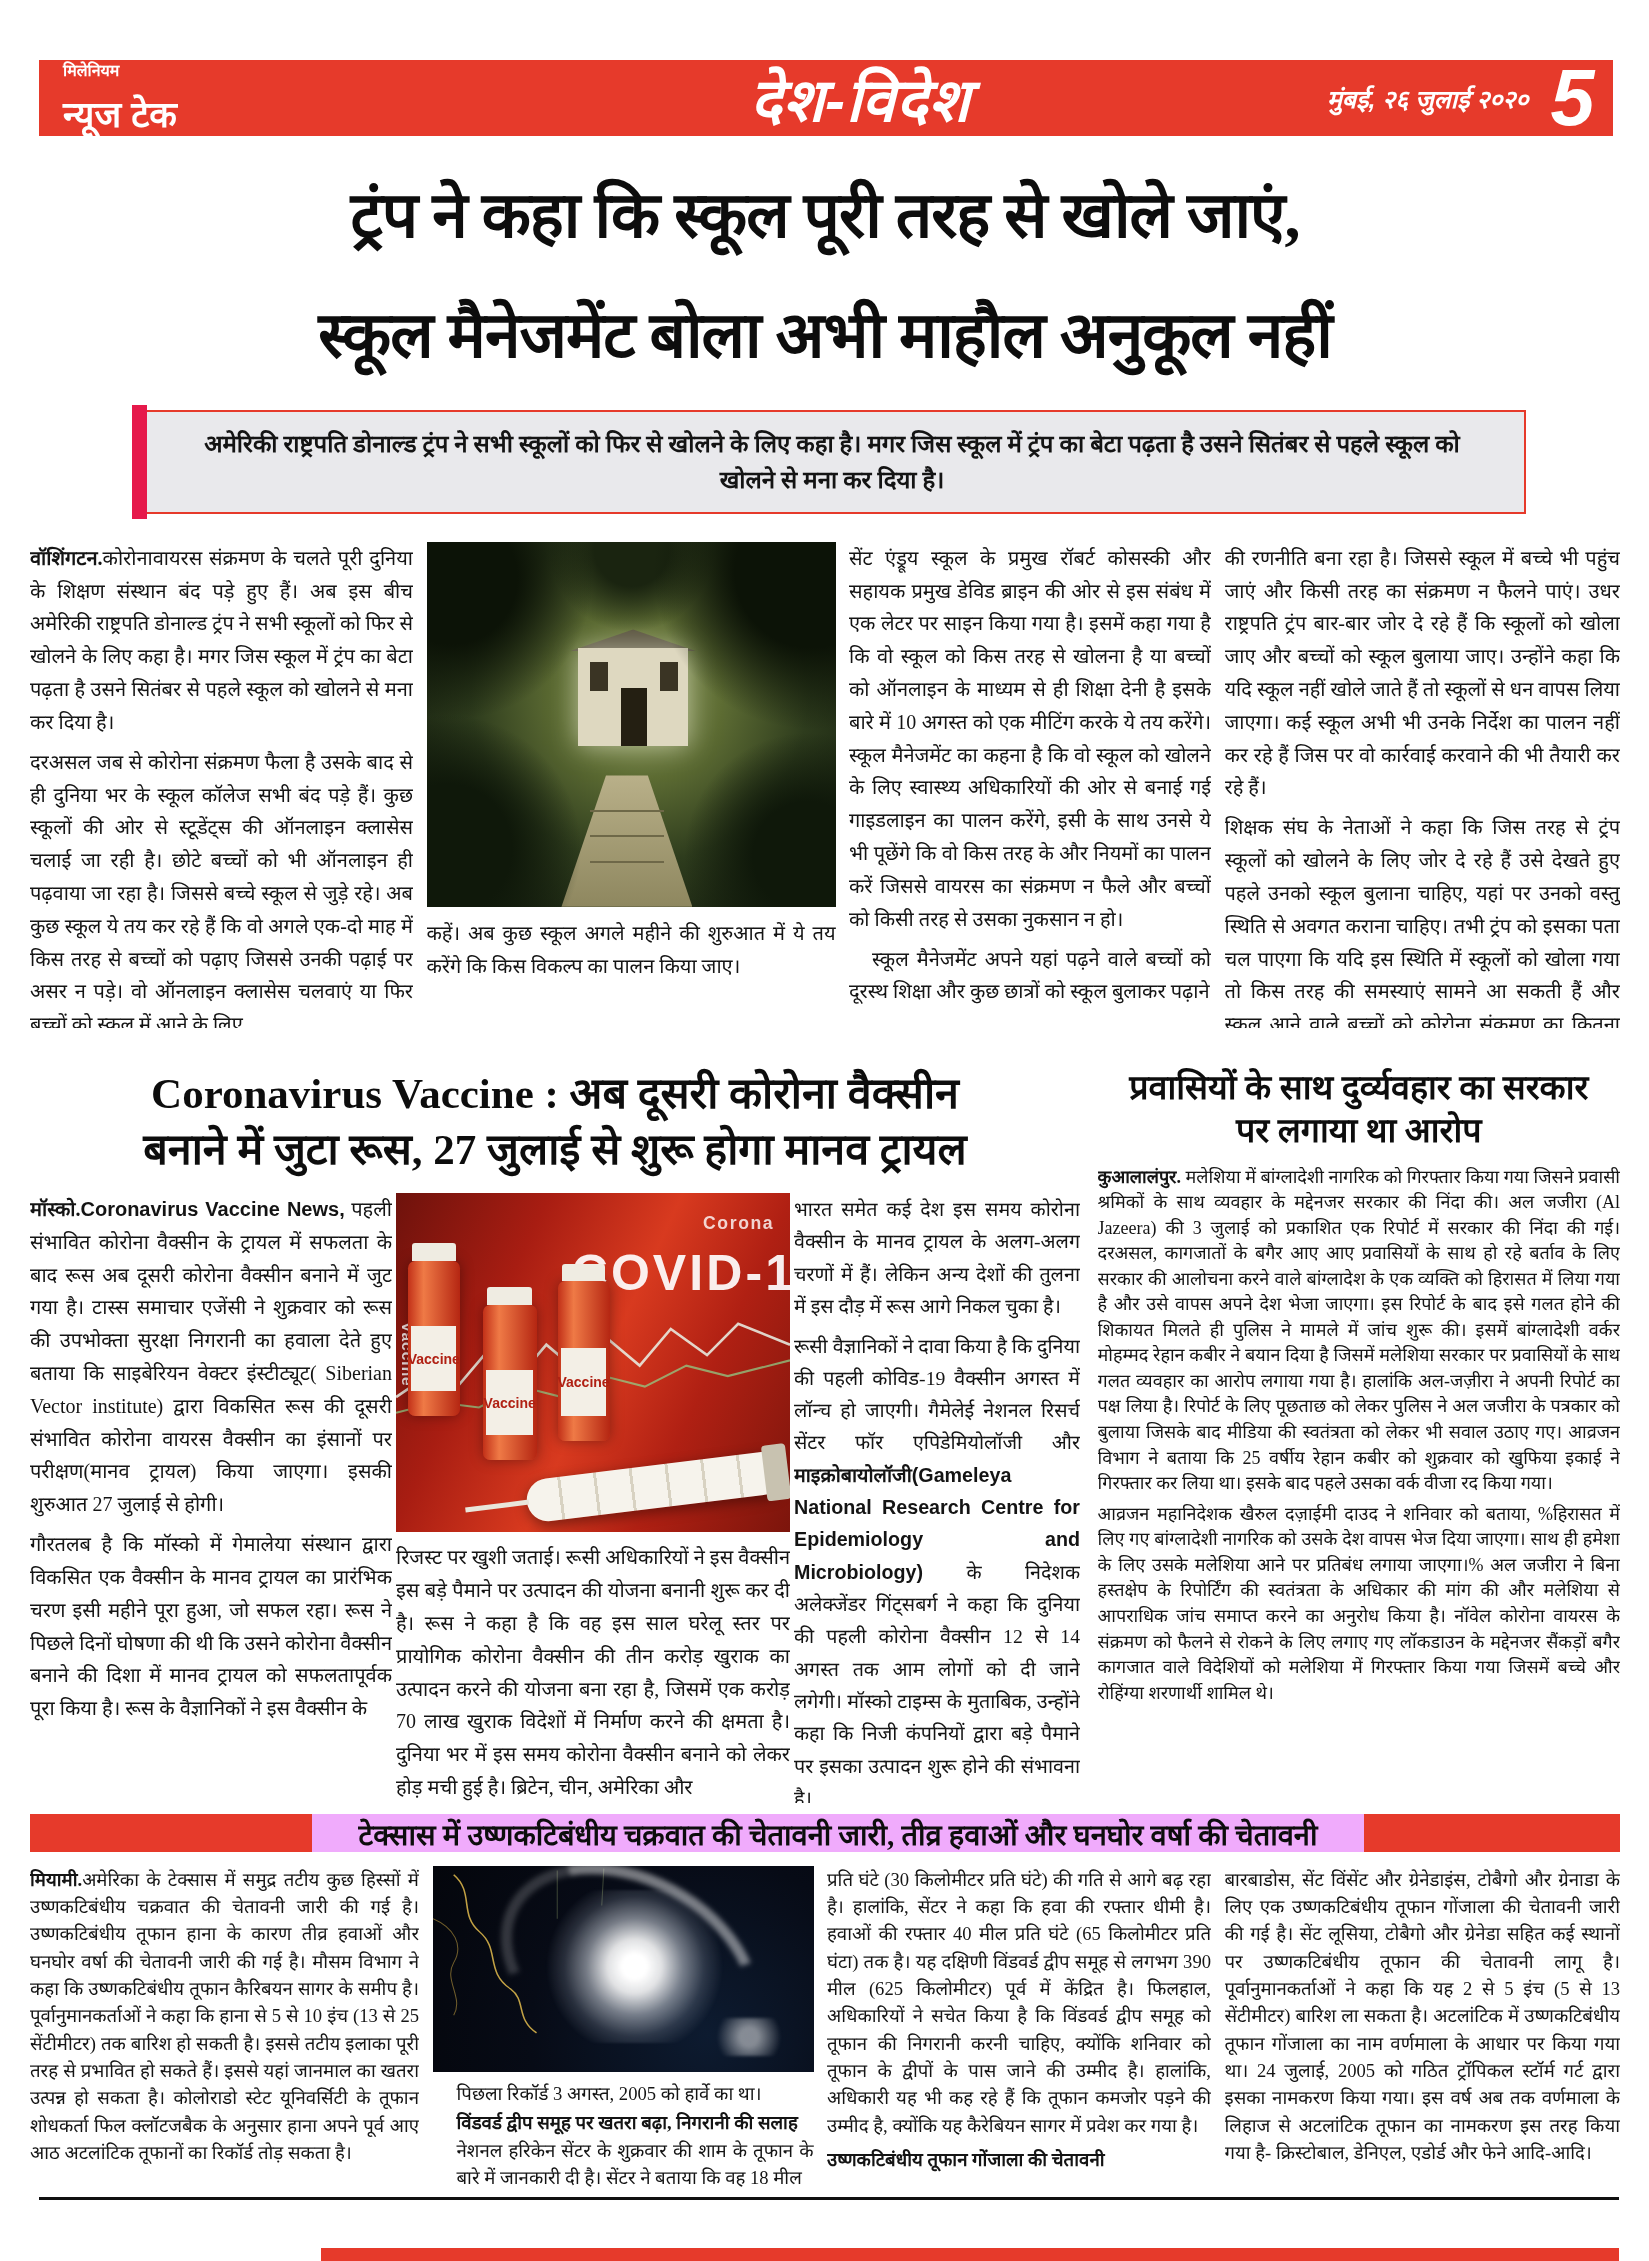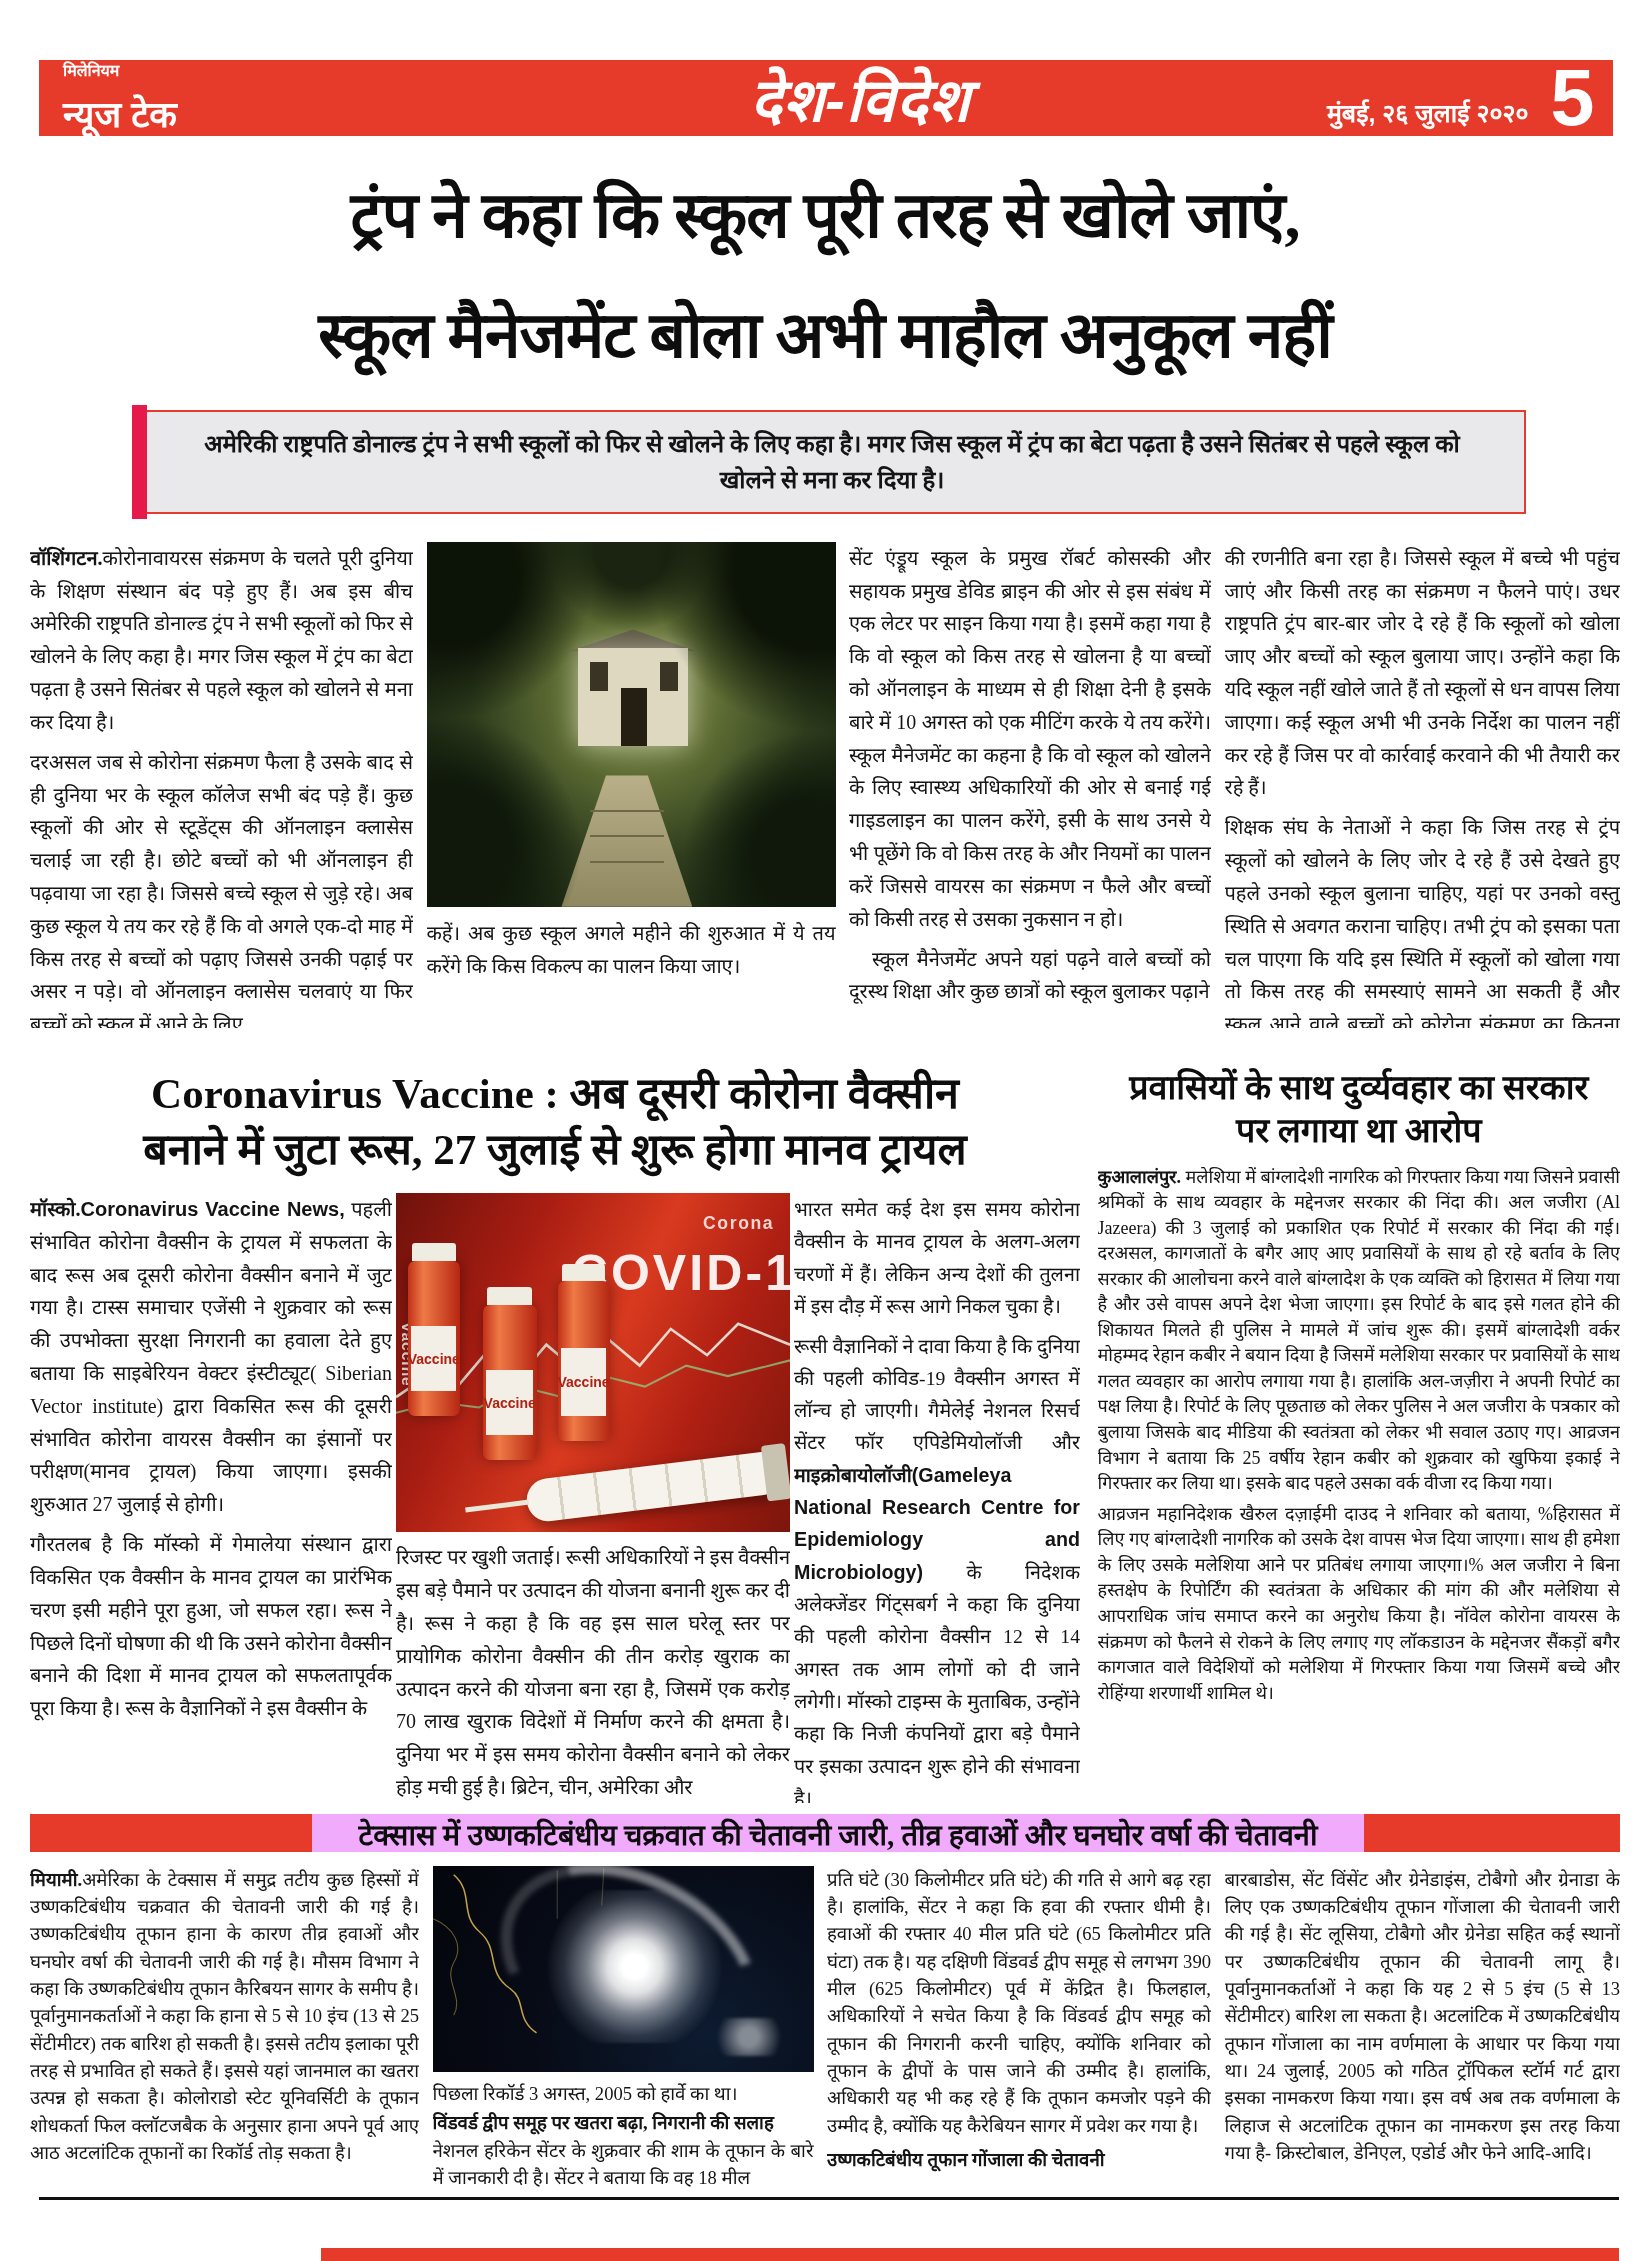--- a/index.html
+++ b/index.html
@@ -11,21 +11,21 @@
   
   .masthead {
     margin:60px 37px 0 39px; height:76px; background:#e63a2b;
     display:flex; align-items:center; padding:0 18.6px 0 24px; color:#fff;
     font-family:"Liberation Sans", sans-serif;
   }
   .brand { display:flex; flex-direction:column; line-height:1; width:331px; }
   .brand-top { font-size:16px; font-weight:700; }
   .brand-name { font-size:36px; font-weight:800; margin-top:18px; }
   .section-title { flex:1; text-align:center; font-size:60px; font-weight:800; font-style:italic; letter-spacing:1px; }
-  .mast-right { display:flex; align-items:flex-end; }
+  .mast-right { display:flex; align-items:center;font-style:italic; }
   .edition-date { font-size:25px; font-weight:700; white-space:nowrap; }
   .page-number { font-size:79px; font-weight:800; line-height:62px; margin-left:22px; }
   
   .lead-headline {
     margin:19.7px 36px 0; text-align:center; font-weight:800; color:#0d0d0d;
     font-size:64px; line-height:1.88; letter-spacing:-1px;
   }
   .lead-headline span { display:block; }
   
   .standfirst {
@@ -121,21 +121,21 @@
   
   .strip { margin:11.4px 30px 0; height:38px; background:#f0abfc; display:flex; align-items:stretch; }
   .strip .rb { background:#e63a2b; }
   .rb-left { flex:0 0 282px; } .rb-right { flex:0 0 256px; }
   .strip-head { flex:1; display:flex; align-items:center; justify-content:center;
     font-size:29px; font-weight:800; color:#0d0d0d; white-space:nowrap; }
   .texas-body { margin:13.5px 30px 0; gap:13.5px; height:327px; }
   .tx-c1 { flex:0 0 389px; } .tx-fig { flex:0 0 381px; display:flex; flex-direction:column; }
   .tx-c3 { flex:0 0 384px; } .tx-c4 { flex:1; }
   .texas-body p { font-size:18.6px; line-height:1.47; }
-  .tx-cap { margin-top:8.3px; }
+  .tx-cap { margin-top:8.3px;margin-left:24px; }
   .tx-cap p { margin-bottom:1px; }
   
   .foot-rule { position:absolute; left:39px; right:31px; bottom:61px; border-top:3.1px solid #101010; }
   .foot-red { position:absolute; left:321px; right:31px; bottom:0; height:13.5px; background:#e63a2b; }
 </style>
 </head>
 <body>
 
 <div class="page">
 

